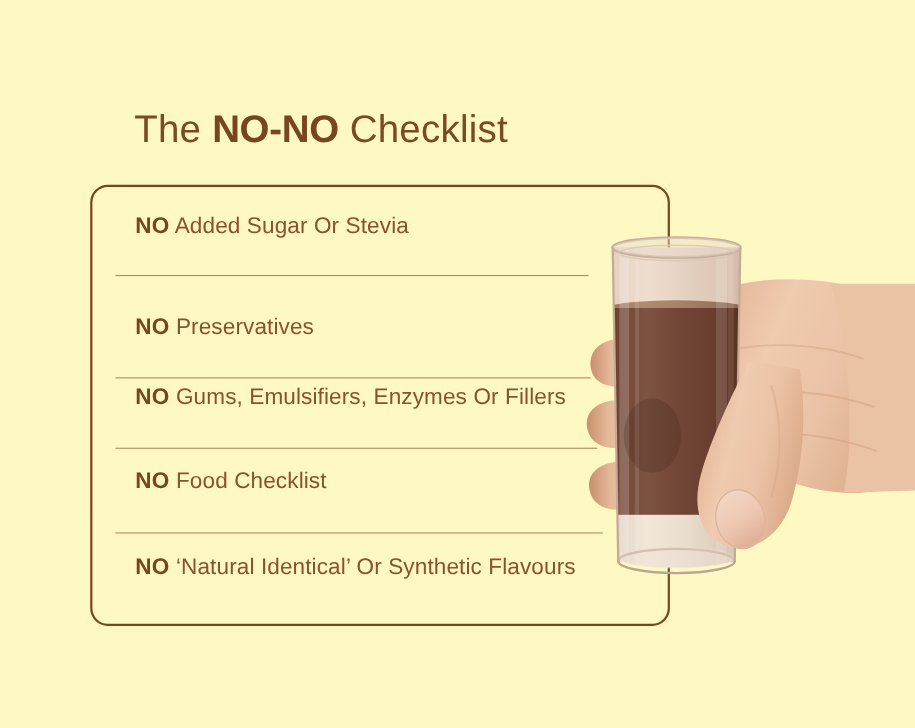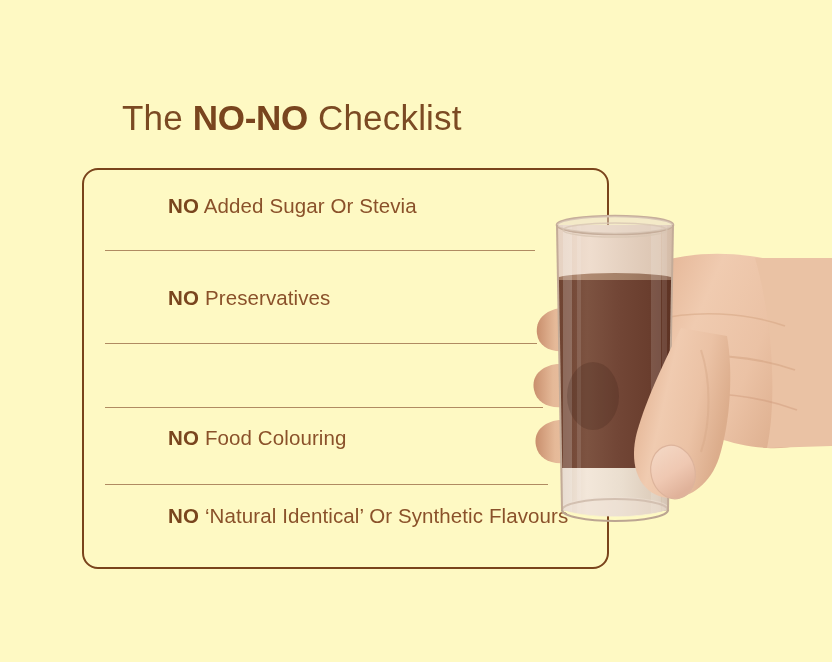--- a/index.html
+++ b/index.html
@@ -72,21 +72,20 @@
     top: 18px;
     font-size: 20.5px;
     color: #8A512A;
     white-space: nowrap;
     letter-spacing: 0.1px;
   }
   .row-text .no {
     font-weight: 700;
     color: #79451E;
     letter-spacing: 0.2px;
-    margin-left: 45px;
   }
   .divider {
     position: absolute;
     left: 0;
     height: 1px;
     background: #B08B62;
   }
 
   
   .photo {
@@ -121,27 +120,31 @@
 
     <div class="row" style="top:92px; width:446px;">
       <div class="row-text">
         <span class="no">NO</span>
         <span>Preservatives</span>
       </div>
       <div class="divider" style="top:75px; width:432px;"></div>
     </div>
 
     <div class="row" style="top:155px; width:446px;">
+      <div class="row-text">
+        <span class="no">NO</span>
+        <span>Gums, Emulsifiers, Enzymes Or Fillers</span>
+      </div>
       <div class="divider" style="top:76px; width:438px;"></div>
     </div>
 
     <div class="row" style="top:232px; width:446px;">
       <div class="row-text">
         <span class="no">NO</span>
-        <span>Food Colouring</span>
+        <span>Food Checklist</span>
       </div>
       <div class="divider" style="top:76px; width:443px;"></div>
     </div>
 
     <div class="row" style="top:310px; width:470px;text-decoration:underline;">
       <div class="row-text">
         <span class="no">NO</span>
         <span>‘Natural Identical’ Or Synthetic Flavours</span>
       </div>
     </div>

